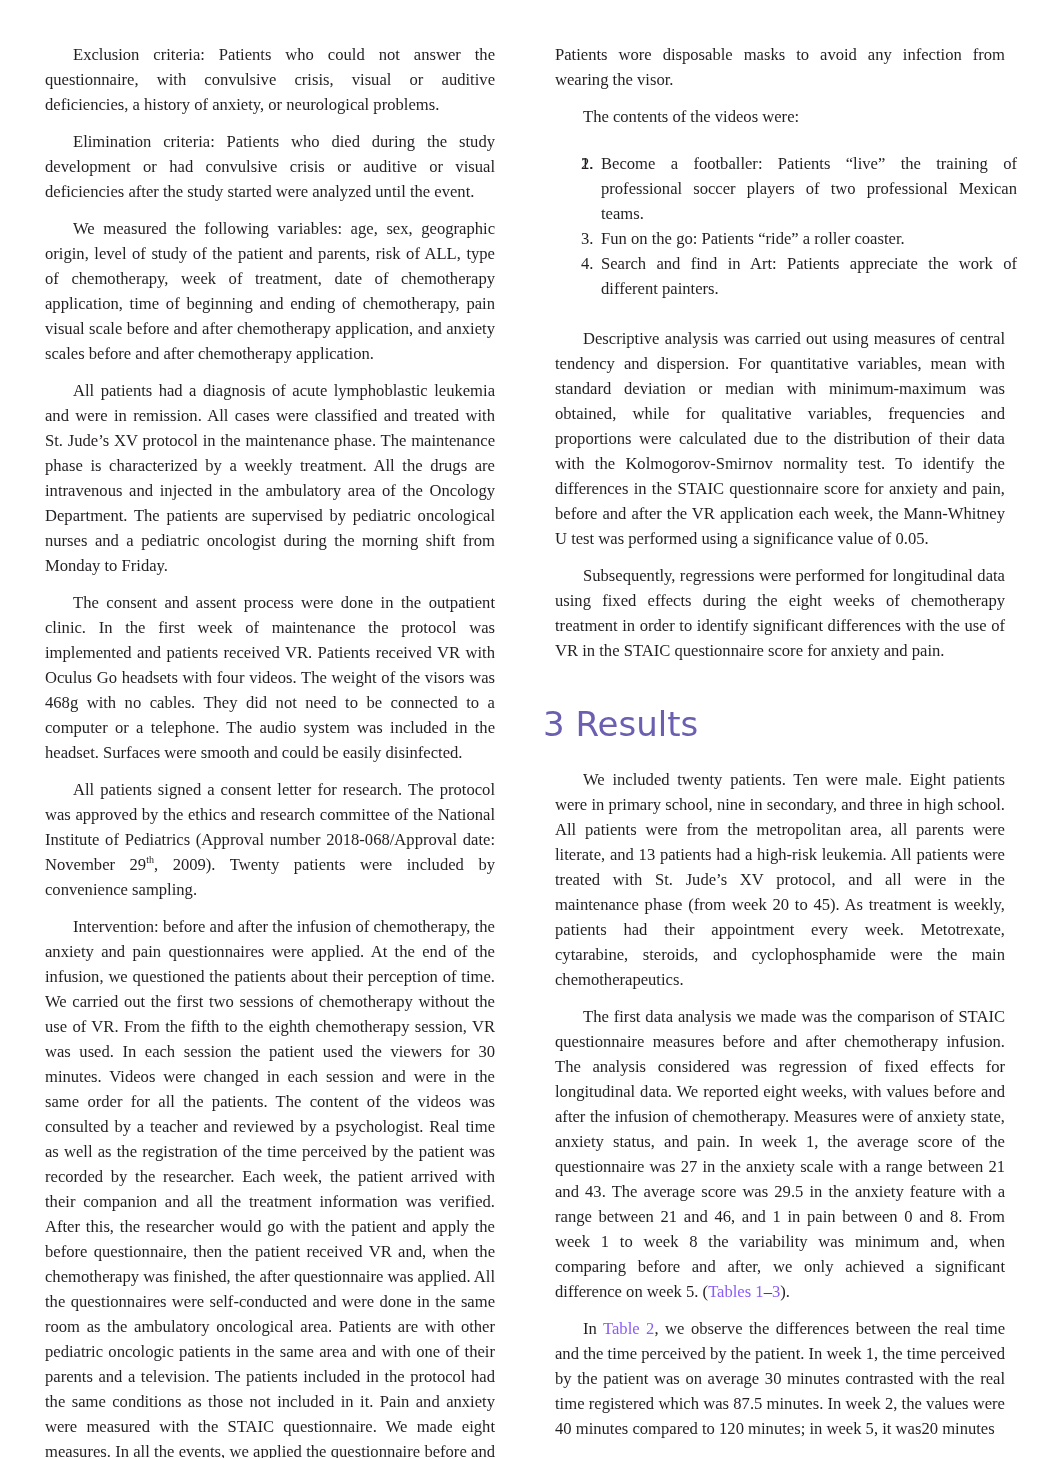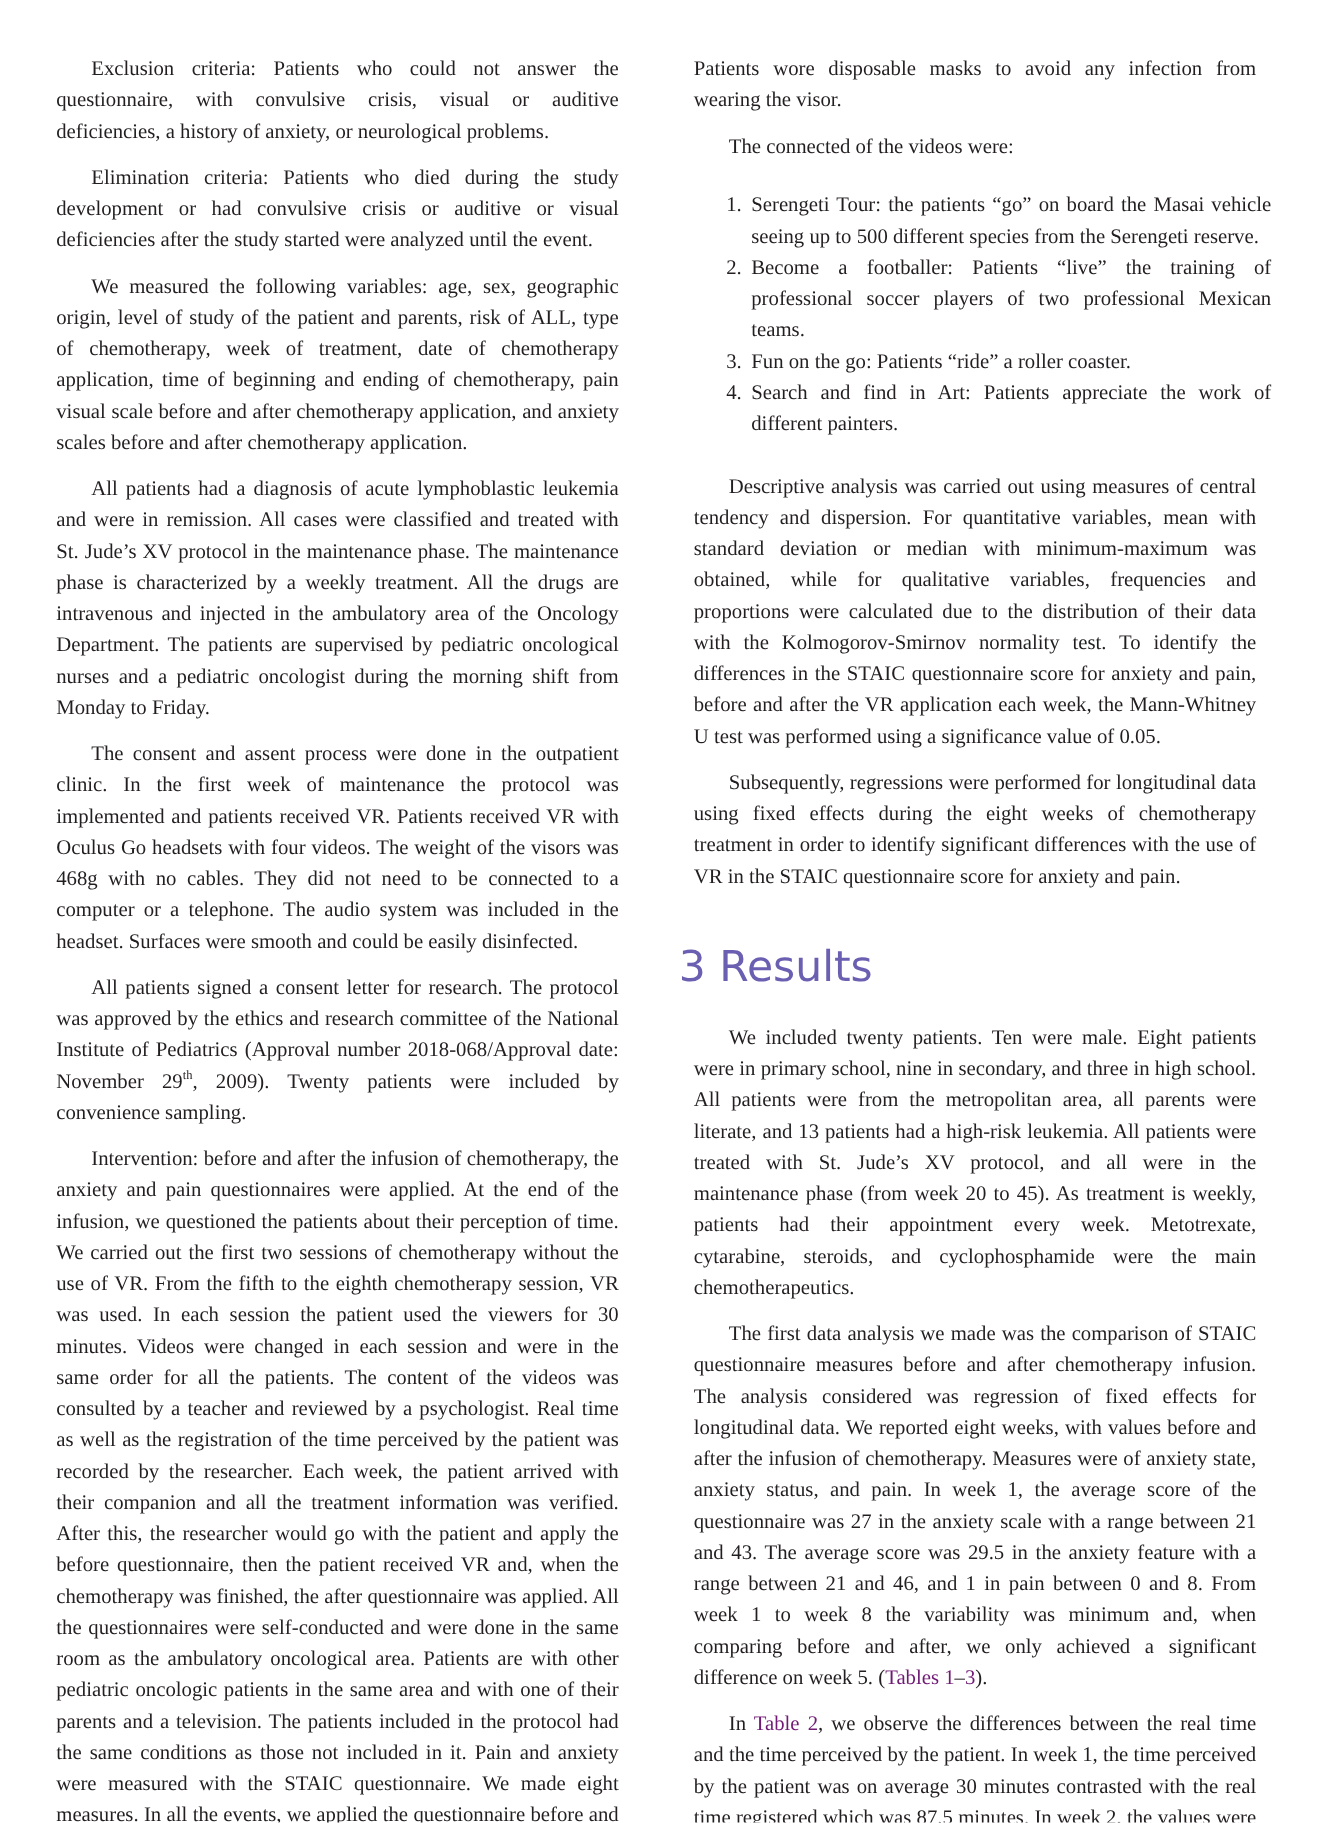--- a/index.html
+++ b/index.html
@@ -9,41 +9,41 @@
   .col-left { left: 33px; }
   .col-right { left: 543px; }
   p { margin: 12px; text-align: justify; text-indent: 28px; }
   p.noindent { text-indent: 0; }
   .list { margin: 22px 0 0 0; padding: 0; list-style: none; }
   .list li { position: relative; padding-left: 58px; text-align: justify; }
   .list li .num { position: absolute; left: 38px; top: 0; }
   .gap-after-list { margin-top: 25px; }
   h2 { font-family: "DejaVu Sans", "Liberation Sans", sans-serif; font-weight: normal;
        color: #6a5fb0; font-size: 34px; line-height: 30px; margin: 46px 0 28px 0; }
-  .link { color: #701a75; }
+  .link { color: #8b5cf6; }
   sup { font-size: 10px; line-height: 0; vertical-align: super; font-family: Liberation Serif, serif; }
 </style>
 </head>
 <body>
 
 <div class="col col-left">
   <p>Exclusion criteria: Patients who could not answer the questionnaire, with convulsive crisis, visual or auditive deficiencies, a history of anxiety, or neurological problems.</p>
   <p>Elimination criteria: Patients who died during the study development or had convulsive crisis or auditive or visual deficiencies after the study started were analyzed until the event.</p>
   <p>We measured the following variables: age, sex, geographic origin, level of study of the patient and parents, risk of ALL, type of chemotherapy, week of treatment, date of chemotherapy application, time of beginning and ending of chemotherapy, pain visual scale before and after chemotherapy application, and anxiety scales before and after chemotherapy application.</p>
   <p>All patients had a diagnosis of acute lymphoblastic leukemia and were in remission. All cases were classified and treated with St. Jude’s XV protocol in the maintenance phase. The maintenance phase is characterized by a weekly treatment. All the drugs are intravenous and injected in the ambulatory area of the Oncology Department. The patients are supervised by pediatric oncological nurses and a pediatric oncologist during the morning shift from Monday to Friday.</p>
   <p>The consent and assent process were done in the outpatient clinic. In the first week of maintenance the protocol was implemented and patients received VR. Patients received VR with Oculus Go headsets with four videos. The weight of the visors was 468g with no cables. They did not need to be connected to a computer or a telephone. The audio system was included in the headset. Surfaces were smooth and could be easily disinfected.</p>
   <p><span>All patients signed a consent letter for research. The protocol was approved by the ethics and research committee of the National Institute of Pediatrics (Approval number 2018-068/Approval date: November 29</span><sup>th</sup><span>, 2009). Twenty patients were included by convenience sampling.</span></p>
   <p>Intervention: before and after the infusion of chemotherapy, the anxiety and pain questionnaires were applied. At the end of the infusion, we questioned the patients about their perception of time. We carried out the first two sessions of chemotherapy without the use of VR. From the fifth to the eighth chemotherapy session, VR was used. In each session the patient used the viewers for 30 minutes. Videos were changed in each session and were in the same order for all the patients. The content of the videos was consulted by a teacher and reviewed by a psychologist. Real time as well as the registration of the time perceived by the patient was recorded by the researcher. Each week, the patient arrived with their companion and all the treatment information was verified. After this, the researcher would go with the patient and apply the before questionnaire, then the patient received VR and, when the chemotherapy was finished, the after questionnaire was applied. All the questionnaires were self-conducted and were done in the same room as the ambulatory oncological area. Patients are with other pediatric oncologic patients in the same area and with one of their parents and a television. The patients included in the protocol had the same conditions as those not included in it. Pain and anxiety were measured with the STAIC questionnaire. We made eight measures. In all the events, we applied the questionnaire before and after the administration of chemotherapy. Although adverse events were not expected, emphasis was placed on the patient’s comfort. If the visor was not comfortable, it was removed.</p>
 </div>
 
 <div class="col col-right">
   <p class="noindent">Patients wore disposable masks to avoid any infection from wearing the visor.</p>
-  <p>The connected of the videos were:</p>
+  <p>The contents of the videos were:</p>
   <ol class="list">
-    <li><span class="num">1.</span><span>Serengeti Tour: the patients “go” on board the Masai vehicle seeing up to 500 different species from the Serengeti reserve.</span></li>
+    <li><span class="num">1.</span></li>
     <li><span class="num">2.</span><span>Become a footballer: Patients “live” the training of professional soccer players of two professional Mexican teams.</span></li>
     <li><span class="num">3.</span><span>Fun on the go: Patients “ride” a roller coaster.</span></li>
     <li><span class="num">4.</span><span>Search and find in Art: Patients appreciate the work of different painters.</span></li>
   </ol>
   <p class="gap-after-list">Descriptive analysis was carried out using measures of central tendency and dispersion. For quantitative variables, mean with standard deviation or median with minimum-maximum was obtained, while for qualitative variables, frequencies and proportions were calculated due to the distribution of their data with the Kolmogorov-Smirnov normality test. To identify the differences in the STAIC questionnaire score for anxiety and pain, before and after the VR application each week, the Mann-Whitney U test was performed using a significance value of 0.05.</p>
   <p>Subsequently, regressions were performed for longitudinal data using fixed effects during the eight weeks of chemotherapy treatment in order to identify significant differences with the use of VR in the STAIC questionnaire score for anxiety and pain.</p>
   <h2>3 Results</h2>
   <p>We included twenty patients. Ten were male. Eight patients were in primary school, nine in secondary, and three in high school. All patients were from the metropolitan area, all parents were literate, and 13 patients had a high-risk leukemia. All patients were treated with St. Jude’s XV protocol, and all were in the maintenance phase (from week 20 to 45). As treatment is weekly, patients had their appointment every week. Metotrexate, cytarabine, steroids, and cyclophosphamide were the main chemotherapeutics.</p>
   <p><span>The first data analysis we made was the comparison of STAIC questionnaire measures before and after chemotherapy infusion. The analysis considered was regression of fixed effects for longitudinal data. We reported eight weeks, with values before and after the infusion of chemotherapy. Measures were of anxiety state, anxiety status, and pain. In week 1, the average score of the questionnaire was 27 in the anxiety scale with a range between 21 and 43. The average score was 29.5 in the anxiety feature with a range between 21 and 46, and 1 in pain between 0 and 8. From week 1 to week 8 the variability was minimum and, when comparing before and after, we only achieved a significant difference on week 5. (</span><a class="link">Tables 1</a><span>–</span><a class="link">3</a><span>).</span></p>
   <p><span>In </span><a class="link">Table 2</a><span>, we observe the differences between the real time and the time perceived by the patient. In week 1, the time perceived by the patient was on average 30 minutes contrasted with the real time registered which was 87.5 minutes. In week 2, the values were 40 minutes compared to 120 minutes; in week 5, it was20 minutes</span></p>

